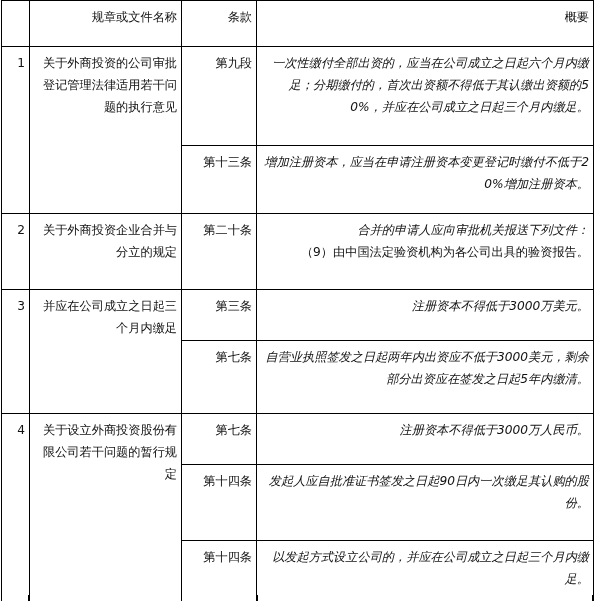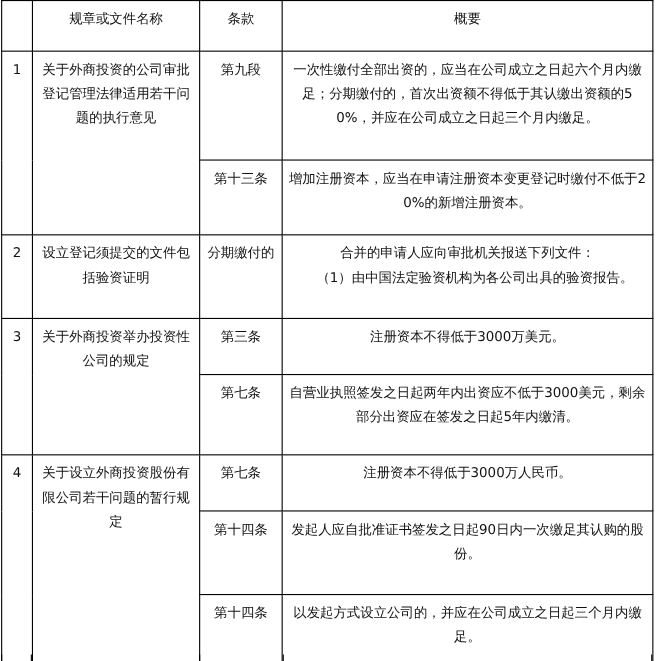--- a/index.html
+++ b/index.html
@@ -23,35 +23,35 @@
     table-layout: fixed;
     font-size: 12.2px;
     color: #111111;
   }
   #doc-table td, #doc-table th {
     border: 1px solid #000000;
     vertical-align: top;
     padding: 5px 4px 4px 4px;
     line-height: 1.82;
     font-weight: normal;
-    text-align: center;
+    text-align: right;
     word-break: break-all;
     background: #ffffff;
   }
   .col-no    { width: 28px;  }
   .col-name  { width: 152px; }
   .col-art   { width: 75px;  }
   .col-sum   { width: 337px; }
 
   thead td { height: 36px; }
 
   .cell-text { display: block; white-space: pre-line; }
 
   
-  .sum-line  { display: block; }
+  .sum-line  { display: block; font-style: italic; }
   .sum-sub   { display: block; text-indent: 1.1em; }
 
   
   .r1a td { height: 89px;  }
   .r1b td { height: 58px;  }
   .r2  td { height: 66px;  }
   .r3a td { height: 41px;  }
   .r3b td { height: 63px;  }
   .r4a td { height: 41px;  }
   .r4b td { height: 66px;  }
@@ -105,46 +105,46 @@
       </td>
       <td>
         <span class="sum-line">一次性缴付全部出资的，应当在公司成立之日起六个月内缴足；分期缴付的，首次出资额不得低于其认缴出资额的50%，并应在公司成立之日起三个月内缴足。</span>
       </td>
     </tr>
     <tr class="r1b">
       <td>
         <span class="cell-text">第十三条</span>
       </td>
       <td>
-        <span class="sum-line">增加注册资本，应当在申请注册资本变更登记时缴付不低于20%的新增注册资本。</span>
+        <span class="sum-line">增加注册资本，应当在申请注册资本变更登记时缴付不低于20%增加注册资本。</span>
       </td>
     </tr>
 
     <tr class="r2">
       <td>
         <span class="cell-text">2</span>
       </td>
       <td>
-        <span class="cell-text">设立登记须提交的文件包括验资证明</span>
-      </td>
-      <td>
-        <span class="cell-text">分期缴付的</span>
+        <span class="cell-text">关于外商投资企业合并与分立的规定</span>
+      </td>
+      <td>
+        <span class="cell-text">第二十条</span>
       </td>
       <td>
         <span class="sum-line">合并的申请人应向审批机关报送下列文件：</span>
-        <span class="sum-sub">（1）由中国法定验资机构为各公司出具的验资报告。</span>
+        <span class="sum-sub">（9）由中国法定验资机构为各公司出具的验资报告。</span>
       </td>
     </tr>
 
     <tr class="r3a">
       <td rowspan="2">
         <span class="cell-text">3</span>
       </td>
       <td rowspan="2">
-        <span class="cell-text">关于外商投资举办投资性公司的规定</span>
+        <span class="cell-text">并应在公司成立之日起三个月内缴足</span>
       </td>
       <td>
         <span class="cell-text">第三条</span>
       </td>
       <td>
         <span class="sum-line">注册资本不得低于3000万美元。</span>
       </td>
     </tr>
     <tr class="r3b">
       <td>

